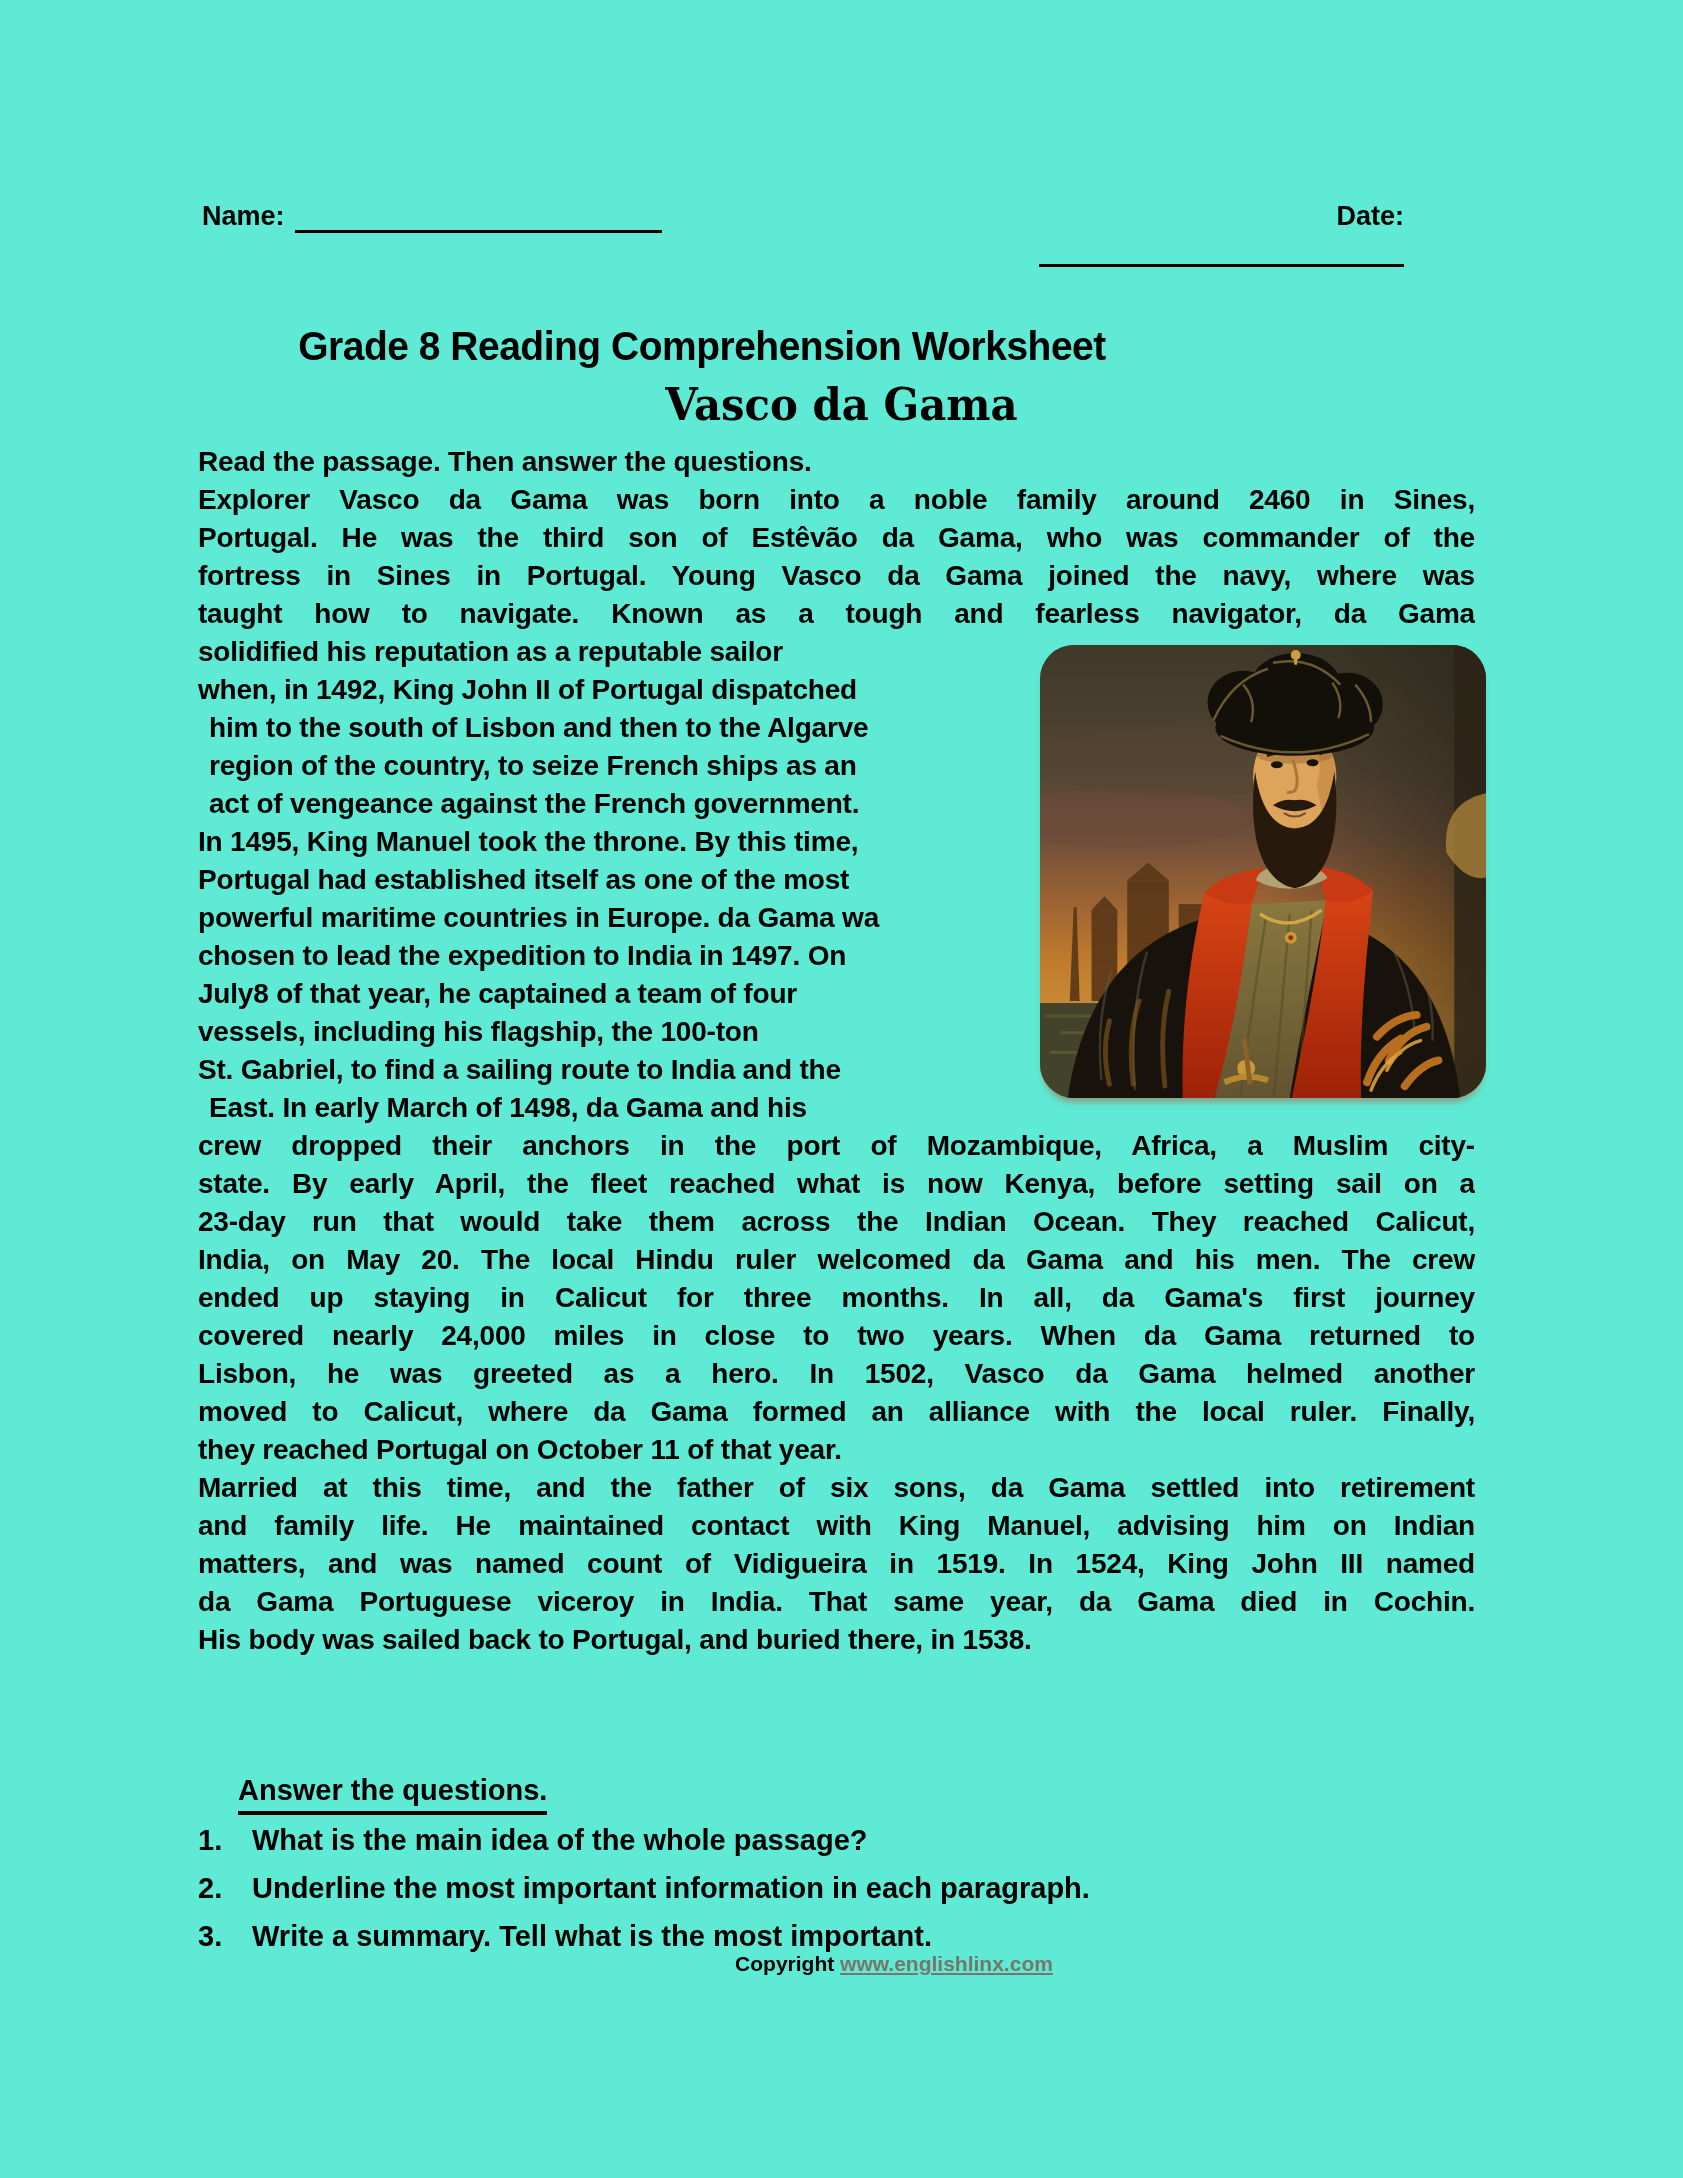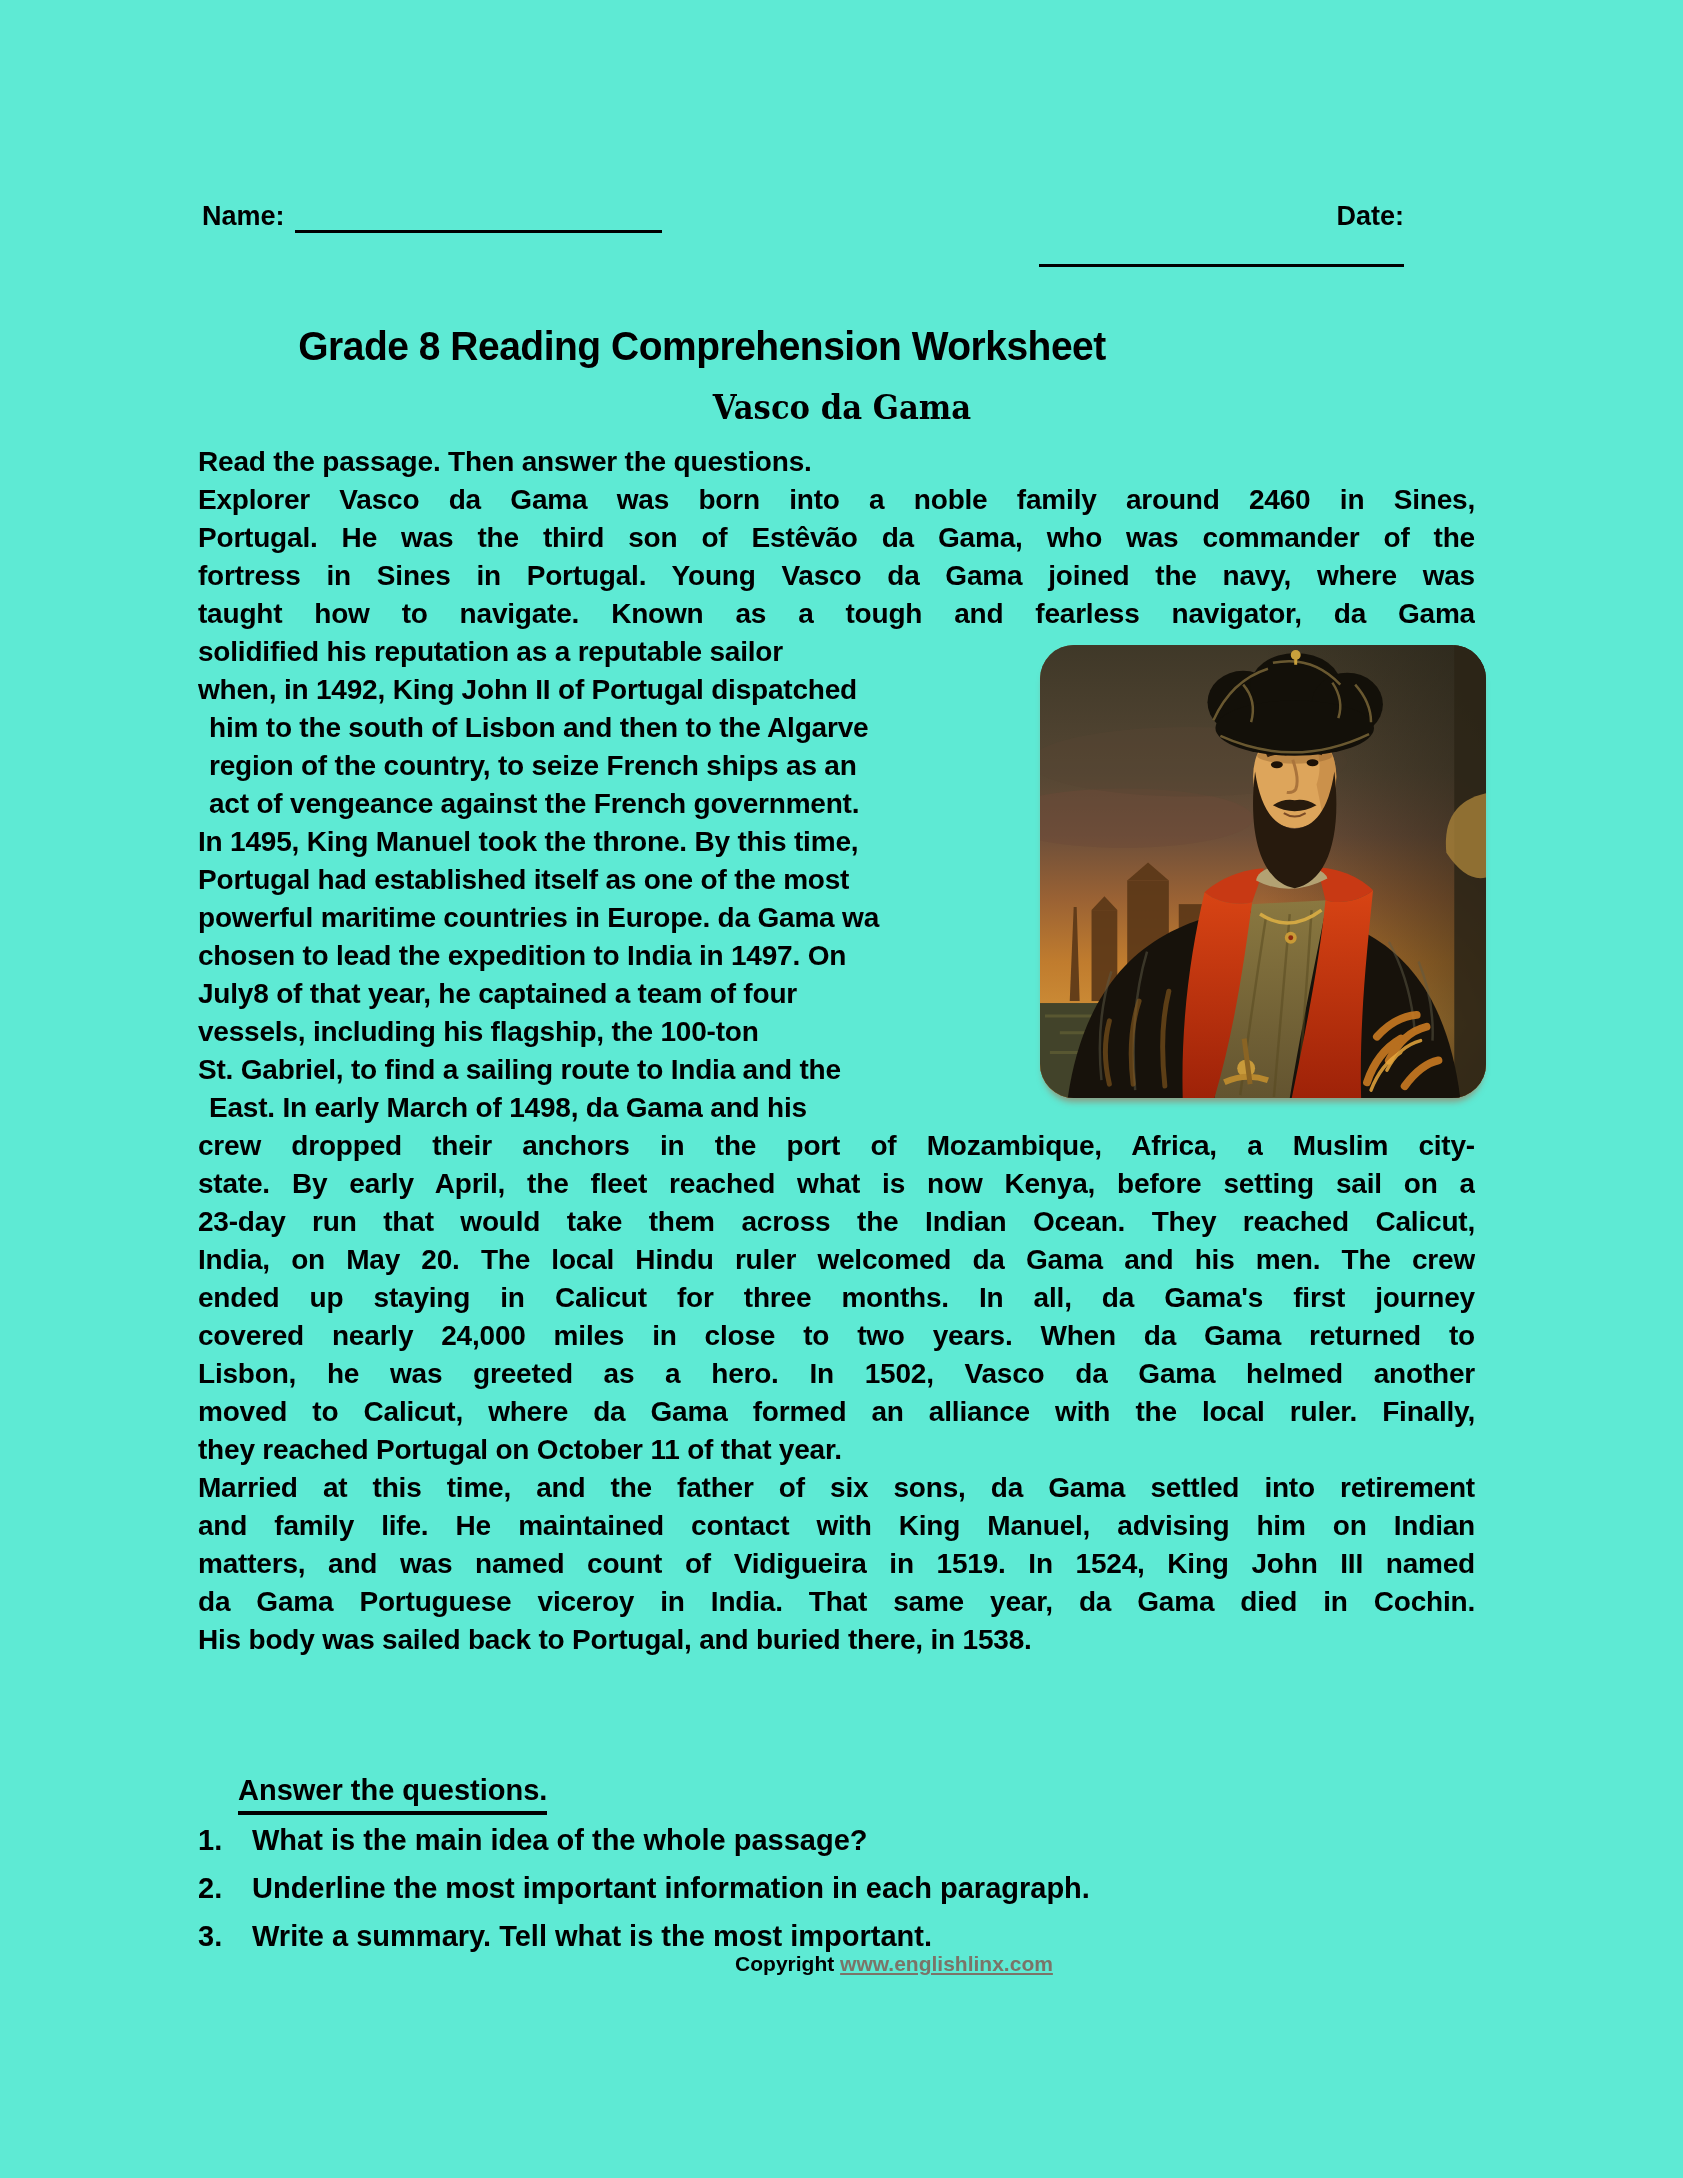--- a/index.html
+++ b/index.html
@@ -15,22 +15,22 @@
   .blank-line { display:inline-block; border-bottom:3px solid #000; height:31px; margin-left:10px; }
   #name-group { left:202px; }
   #name-group .blank-line { width:367px; }
   #date-group { left:1029px;flex-direction:column; }
   #date-group .blank-line { width:365px; }
 
   
   .title { position:absolute; top:296px; left:0; width:1405px; text-align:center;
            font-size:41px; font-weight:bold; line-height:1.1;margin-top:28px; }
   .title > span { display:inline-block; transform:scaleX(0.95); letter-spacing:-0.5px; }
-  .subtitle { position:absolute; top:390px; left:0; width:1683px; text-align:center;
-              font-family:"DejaVu Serif", serif; font-weight:bold; font-size:33px; line-height:1.1; }
+  .subtitle { position:absolute; top:380px; left:0; width:1683px; text-align:center;
+              font-family:"DejaVu Serif", serif; font-weight:bold; font-size:45px; line-height:1.1; }
   .subtitle > span { display:inline-block; transform:scaleX(0.93); }
 
   
   .passage { position:absolute; left:198px; top:443px; width:1277px;
              font-size:28px; font-weight:bold; line-height:38px; letter-spacing:-0.2px; }
   .pline { height:38px; overflow:hidden; text-align:left; }
   .pline.just { text-align:justify; text-align-last:justify; }
   .pline.ind { padding-left:11px; }
 
   

